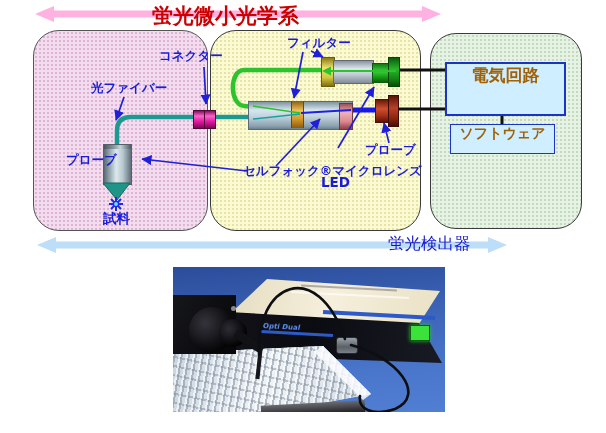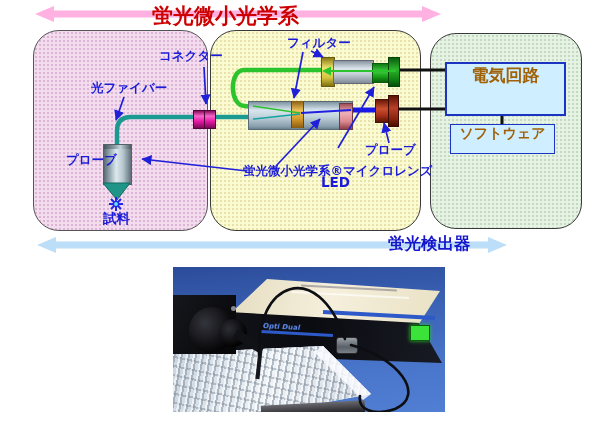--- a/index.html
+++ b/index.html
@@ -16,21 +16,21 @@
     background-color:#fbfbd2;
     background-image:radial-gradient(circle,rgba(214,202,130,.5) 1px,rgba(0,0,0,0) 1.4px);
     background-size:4px 4px;}
   .box-green{left:430px;top:33px;width:150px;height:194px;
     background-color:#e6f2e4;
     background-image:radial-gradient(circle,rgba(164,199,160,.55) 1px,rgba(0,0,0,0) 1.4px);
     background-size:4px 4px;}
   
   .lbl{position:absolute;color:#1c1cd8;font-weight:bold;font-size:12.5px;white-space:nowrap;line-height:1.1;}
   .title-top{position:absolute;left:152px;top:2px;font-size:21px;font-weight:bold;color:#cc0000;white-space:nowrap;letter-spacing:0px;}
-  .title-bottom{position:absolute;left:388px;top:233px;font-size:16.5px;font-weight:bold;color:#1515cc;white-space:nowrap;text-align:center;}
+  .title-bottom{position:absolute;left:388px;top:233px;font-size:16.5px;font-weight:normal;color:#1515cc;white-space:nowrap;text-align:center;}
   
   .bluebox{position:absolute;background:#cfeeff;border:2px solid #1c34c4;display:flex;align-items:flex-start;justify-content:center;color:#a16207;font-weight:bold;}
   .circuit{left:445px;top:62px;width:117px;height:50px;font-size:17px;}
   .software{left:450px;top:124px;width:103px;height:28px;font-size:14px;border-width:1.6px;}
   
   .comp{position:absolute;}
   .lens-cyl{left:248px;top:101px;width:103px;height:27px;border:1px solid #5a6a76;
     background:linear-gradient(180deg,#7e94a2,#d8e6ee 30%,#c0d2dc 55%,#8aa0ae 90%,#6a8090);}
   .ring-orange{position:absolute;left:42px;top:-1px;width:11px;height:27px;
     background:linear-gradient(180deg,#8a5c10,#ecc05a 35%,#d89c2c 65%,#8a5c10);border-left:1px solid #6a4a10;border-right:1px solid #6a4a10;}
@@ -161,21 +161,21 @@
     </g>
   </svg>
 
   <div class="lbl" style="left:159px;top:49px;">コネクター</div>
   <div class="lbl" style="left:91px;top:81px;">光ファイバー</div>
   <div class="lbl" style="left:287px;top:38px;font-family:Liberation Mono, monospace;">フィルター</div>
   <div class="lbl" style="left:42px;top:153px;margin-left:24px;">プローブ</div>
   <div class="lbl" style="left:103px;top:211px;font-size:13.5px;">試料</div>
   <div class="lbl" style="left:321px;top:143px;font-size:13.5px;margin-top:32px;">LED</div>
   <div class="lbl" style="left:365px;top:143px;">プローブ</div>
-  <div class="lbl" style="left:243px;top:164px;">蛍光微小光学系®マイクロレンズ</div>
+  <div class="lbl" style="left:243px;top:164px;">セルフォック®マイクロレンズ</div>
 
   <div class="bluebox circuit">
     <span>電気回路</span>
   </div>
   <div class="bluebox software">
     <span>ソフトウェア</span>
   </div>
 
   <svg class="abs" style="left:0;top:232px;" width="606" height="28" viewBox="0 0 606 28">
     <line x1="53" y1="13" x2="491" y2="13" stroke="#bcdef8" stroke-width="7"></line>

